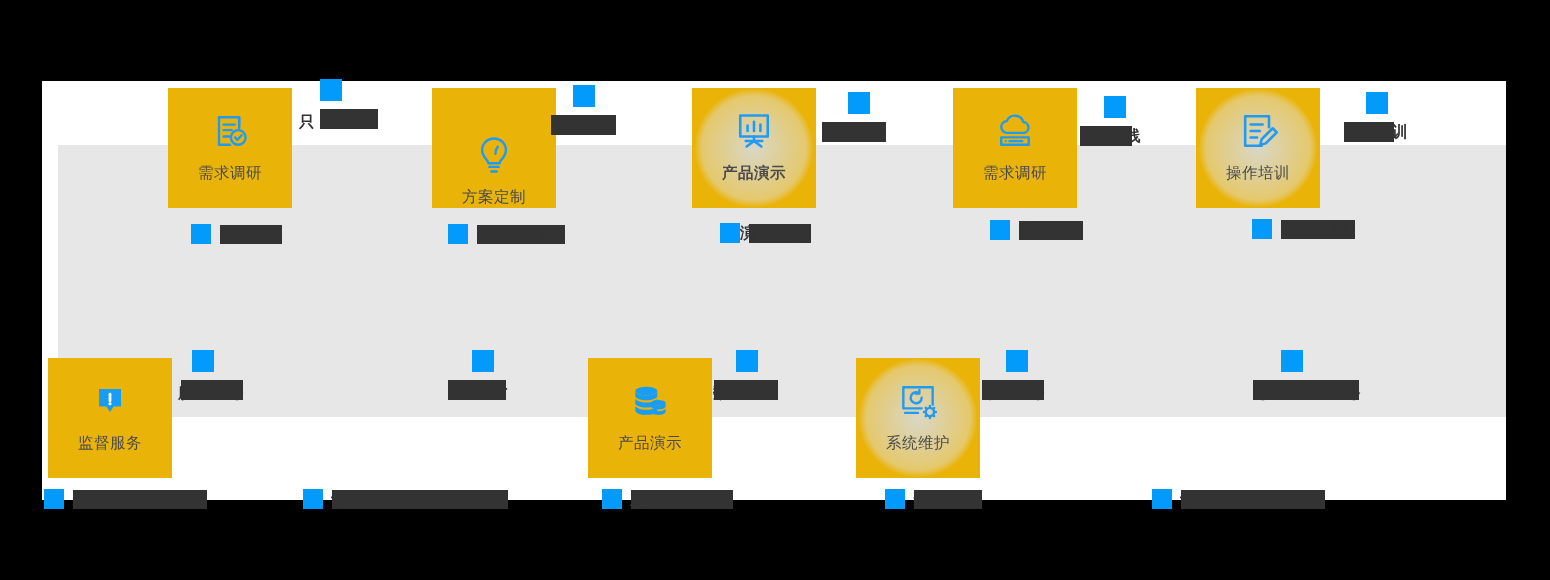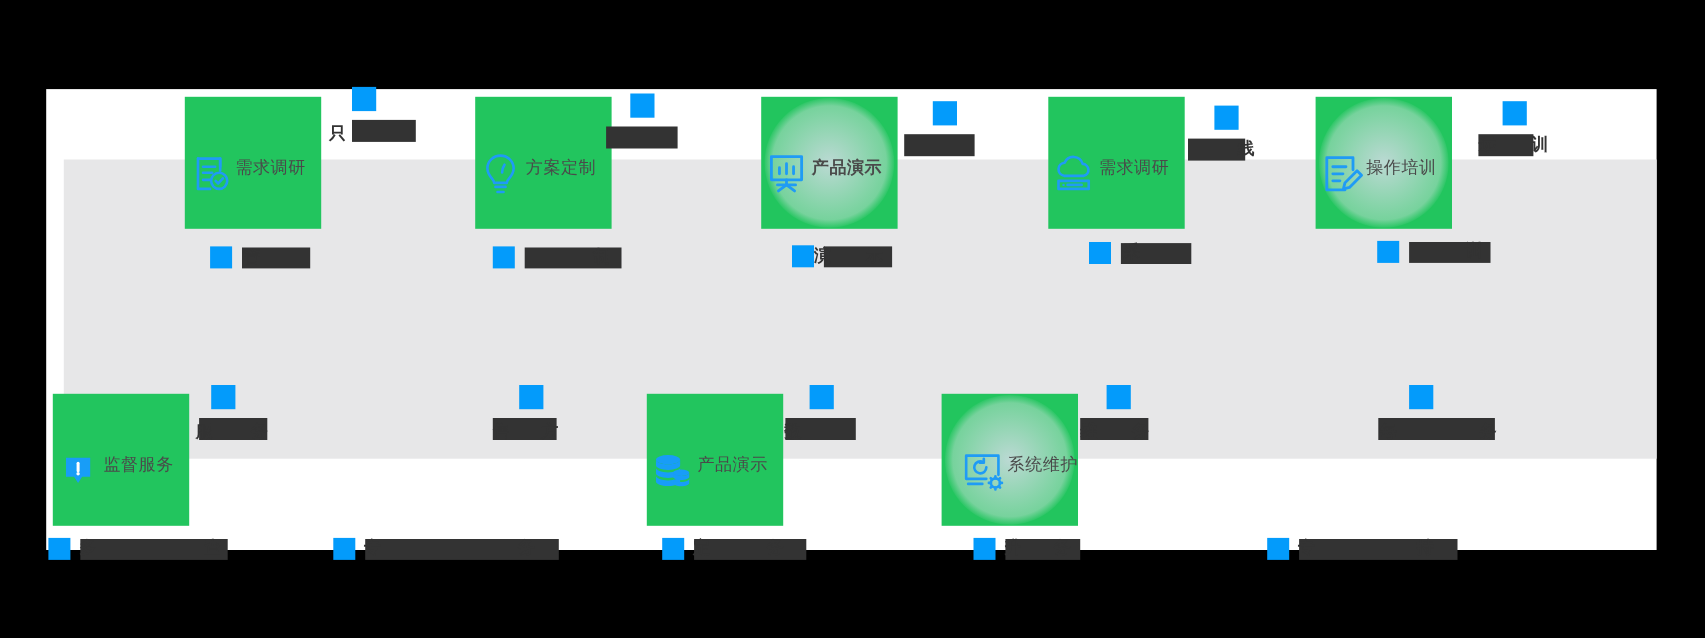--- a/index.html
+++ b/index.html
@@ -17,22 +17,22 @@
   }
   .band-gray{
     position:absolute;left:58px;top:145px;width:1448px;height:272px;
     background:#e7e7e8;
   }
 
   
   .card{
     position:absolute;
     width:124px;height:120px;
-    background:#22c55e;
-    display:flex;flex-direction:row;
+    background:#eab308;
+    display:flex;flex-direction:column;
     align-items:center;justify-content:flex-start;
     box-sizing:border-box;
   }
   .card.halo::before{
     content:"";position:absolute;left:50%;top:50%;
     width:118px;height:118px;margin-left:-59px;margin-top:-59px;
     border-radius:50%;
     background:radial-gradient(circle, rgba(214,221,232,.85) 0%, rgba(222,227,233,.45) 62%, rgba(226,229,232,0) 72%);
     pointer-events:none;
   }
@@ -86,21 +86,21 @@
         <path d="M17 17h12"></path>
           <path d="M17 23h9"></path>
           <path d="M17 30h7"></path>
         <circle cx="33" cy="31" r="8"></circle>
           <path d="M29.5 31l2.6 2.6 4.6-5"></path>
       </svg>
     </span>
     <span class="card-title">需求调研</span>
   </div>
 
-  <div class="card" style="left:432px;top:88px;">
+  <div class="card" style="left:432px;top:88px;justify-content:flex-end;">
     <span class="icon-wrap">
       <svg viewBox="0 0 48 48" fill="none" stroke="#1f9bf5" stroke-width="2.6" stroke-linecap="round" stroke-linejoin="round">
         <path d="M24 6c-7.2 0-13 5.6-13 12.6 0 4.6 2.4 7.7 4.6 10.2 1.4 1.6 2.2 2.6 2.2 4.2h12.4c0-1.6.8-2.6 2.2-4.2 2.2-2.5 4.6-5.6 4.6-10.2C37 11.6 31.2 6 24 6z"></path>
         <path d="M19 37h10"></path>
           <path d="M21 42h6"></path>
         <path d="M28 15c-1.6 2.4-2.4 4.8-2.4 7.6"></path>
       </svg>
     </span>
     <span class="card-title">方案定制</span>
   </div>
@@ -168,21 +168,21 @@
           <path d="M8 29v5.5c0 2.5 5.4 4.6 12 4.6s12-2.1 12-4.6V29c0 2.5-5.4 4.6-12 4.6S8 31.5 8 29z"></path>
           <ellipse cx="33" cy="26" rx="8" ry="3.2"></ellipse>
           <path d="M25 26v4c0 1.7 3.6 3.2 8 3.2s8-1.5 8-3.2v-4c0 1.7-3.6 3.2-8 3.2s-8-1.5-8-3.2z"></path>
           <path d="M25 32v4c0 1.7 3.6 3.2 8 3.2s8-1.5 8-3.2v-4c0 1.7-3.6 3.2-8 3.2s-8-1.5-8-3.2z"></path>
         </g>
       </svg>
     </span>
     <span class="card-title">产品演示</span>
   </div>
 
-  <div class="card halo" style="left:856px;top:358px;justify-content:flex-end;">
+  <div class="card halo" style="left:856px;top:358px;">
     <span class="icon-wrap">
       <svg viewBox="0 0 48 48" fill="none" stroke="#1f9bf5" stroke-width="2.6" stroke-linecap="round" stroke-linejoin="round">
         <path d="M40 28V9H8v23h20"></path>
         <path d="M10 37h14"></path>
         <path d="M28 20.5a6 6 0 1 1-3.2-5.3"></path>
         <path d="M25.5 12v4h-4"></path>
         <circle cx="37" cy="36" r="4.5"></circle>
         <path d="M37 29.5v2M37 40.5v2M43.5 36h-2M32.5 36h-2M41.6 31.4l-1.4 1.4M33.8 39.2l-1.4 1.4M41.6 40.6l-1.4-1.4M33.8 32.8l-1.4-1.4"></path>
       </svg>
     </span>

